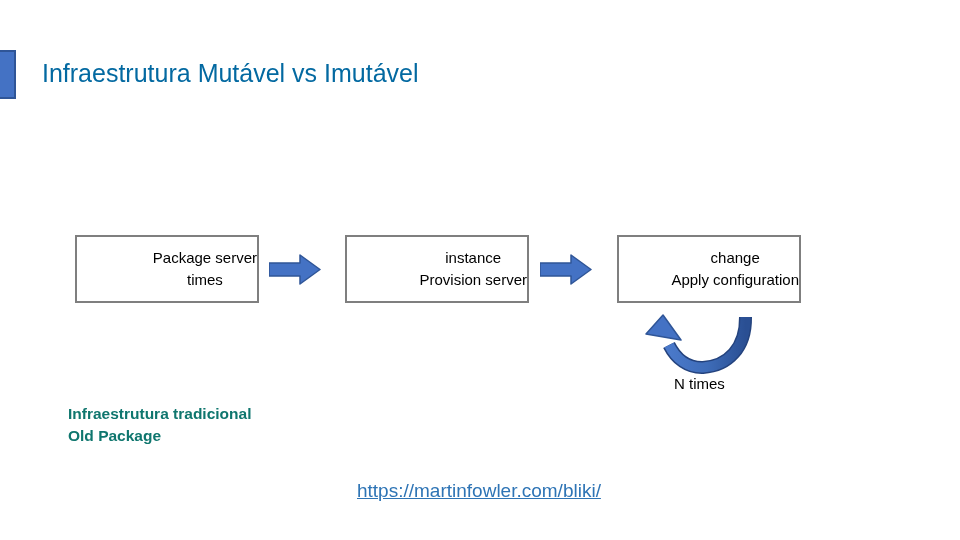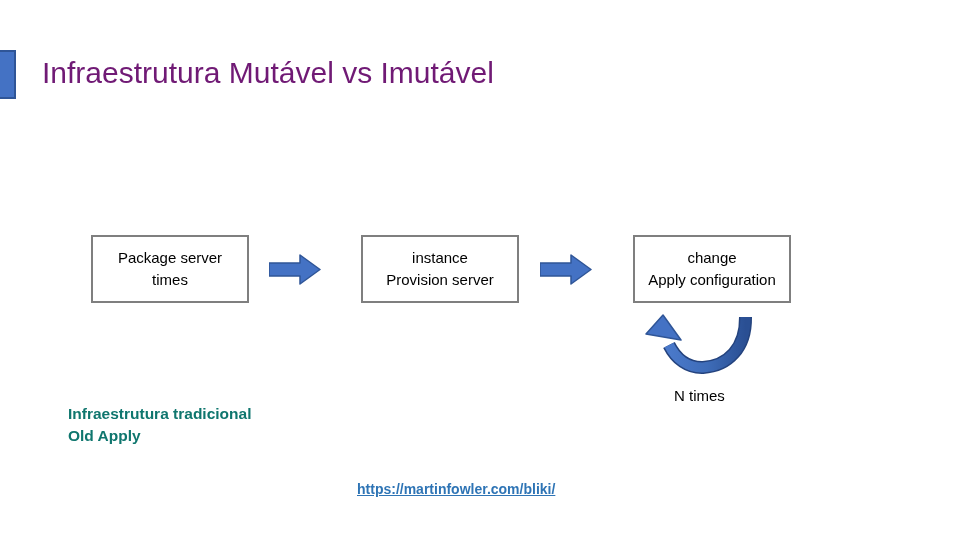--- a/index.html
+++ b/index.html
@@ -5,37 +5,37 @@
   html,body{margin:0;padding:0;background:#fff;}
   .slide{
     position:relative;width:960px;height:540px;background:#ffffff;
     font-family:"Liberation Sans",sans-serif;overflow:hidden;color:#000;
   }
   .accent-bar{
     position:absolute;left:-4px;top:50px;width:20px;height:49px;
     background:#4472C4;border:2px solid #2F5597;box-sizing:border-box;
   }
   .title{
-    position:absolute;left:42px;top:54px;font-size:30px;line-height:38px;
-    color:#701a75;white-space:nowrap;font-weight:400;
+    position:absolute;left:42px;top:54px;font-size:25px;line-height:38px;
+    color:#0369a1;white-space:nowrap;font-weight:400;
   }
   .box{
-    position:absolute;top:235px;width:158px;height:68px;background:#ffffff;
+    position:absolute;top:235px;width:184px;height:68px;background:#ffffff;
     border:2px solid #7F7F7F;box-sizing:border-box;
-    display:flex;align-items:center;justify-content:center;text-align:center;
-    font-size:15px;line-height:22px;color:#000;margin-left:16px;
+    display:flex;align-items:center;justify-content:flex-end;text-align:center;
+    font-size:15px;line-height:22px;color:#000;
   }
   .box-1{left:75px}.box-2{left:345px}.box-3{left:617px}
   .flow-arrow{position:absolute;top:254px;width:52px;height:31px;}
   .arrow-1{left:269px}.arrow-2{left:540px}
   .loop-arrow{position:absolute;left:644px;top:314px;width:110px;height:62px;}
-  .n-times{position:absolute;left:674px;top:375px;font-size:15px;line-height:17px;color:#000;margin-top:12px;}
+  .n-times{position:absolute;left:674px;top:375px;font-size:15px;line-height:17px;color:#000;}
   .note{position:absolute;left:68px;top:403px;font-size:15.5px;line-height:21.5px;font-weight:bold;color:#0f766e;}
   .link-row{position:absolute;left:357px;top:480px;}
-  .link-row a{color:#2E74B5;font-size:14px;font-weight:bold;text-decoration:underline;white-space:nowrap;}
+  .link-row a{color:#2E74B5;font-size:19px;font-weight:normal;text-decoration:underline;white-space:nowrap;}
 </style>
 </head>
 <body>
 
 <div class="slide">
 
   <div class="accent-bar"></div>
 
   <div class="title">Infraestrutura Mutável vs Imutável</div>
 
@@ -78,20 +78,20 @@
     </defs>
     <path d="M 101.5,3 C 102,34 84,52 59,53.5 C 44,54 32,45 25,31" fill="none" stroke="#24437E" stroke-width="13"></path>
     <path d="M 101.5,3 C 102,34 84,52 59,53.5 C 44,54 32,45 25,31" fill="none" stroke="url(#loopGrad)" stroke-width="10"></path>
     <polygon points="19,1 2,20 37,26" fill="#4472C4" stroke="#2F5597" stroke-width="1.5" stroke-linejoin="round"></polygon>
   </svg>
 
   <div class="n-times">N times</div>
 
   <div class="note">
     <div>Infraestrutura tradicional</div>
-    <div>Old Apply</div>
+    <div>Old Package</div>
   </div>
 
   <div class="link-row">
     <a href="#">https://martinfowler.com/bliki/</a>
   </div>
 
 </div>
 
 </body></html>

